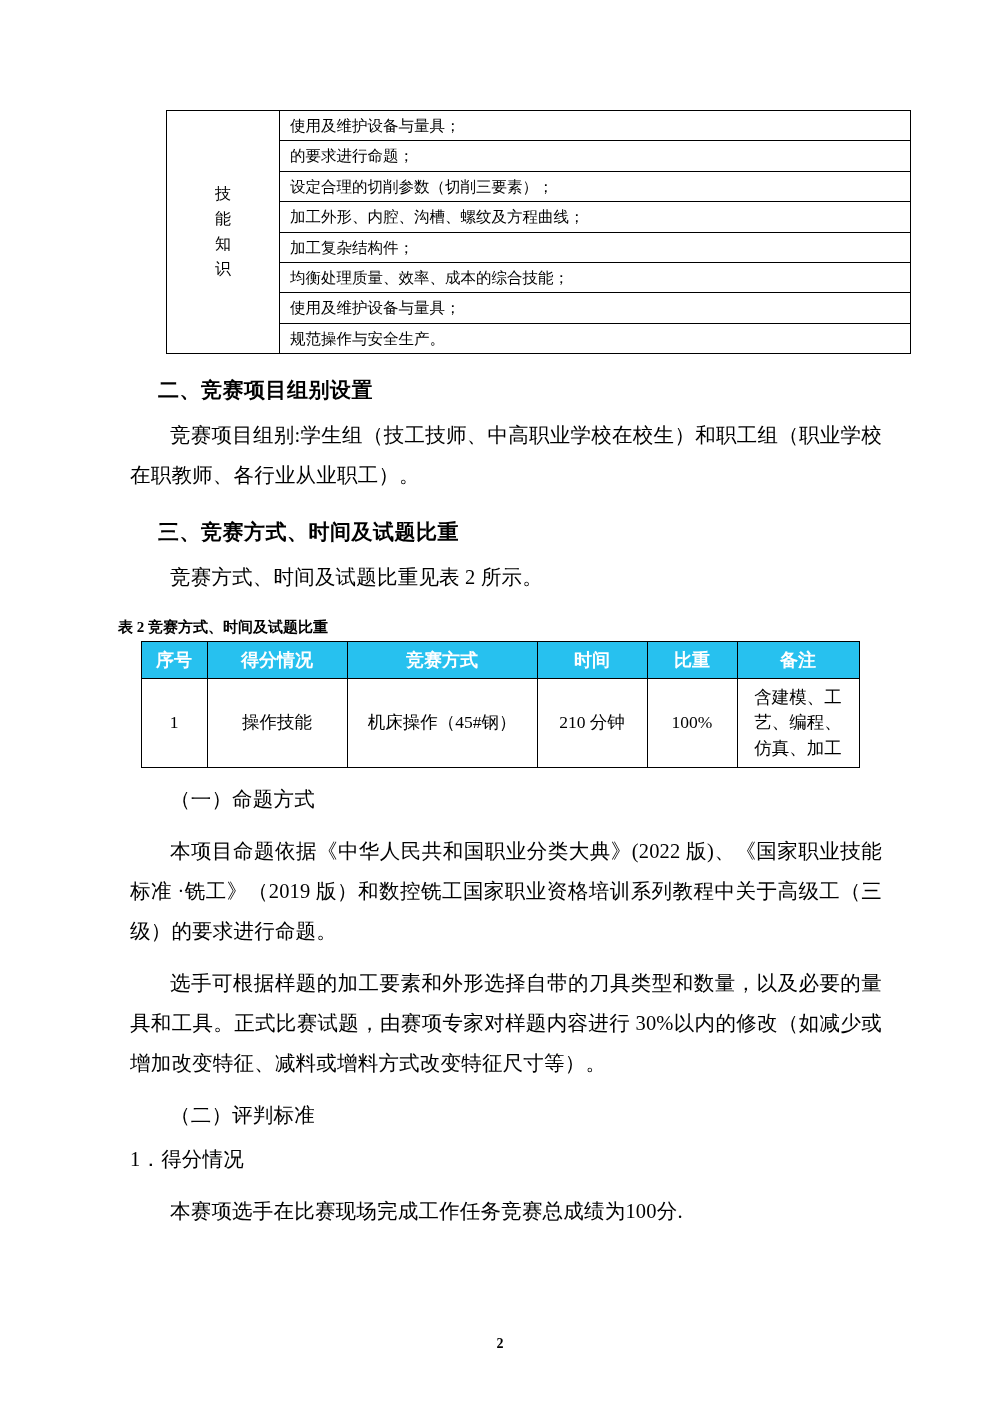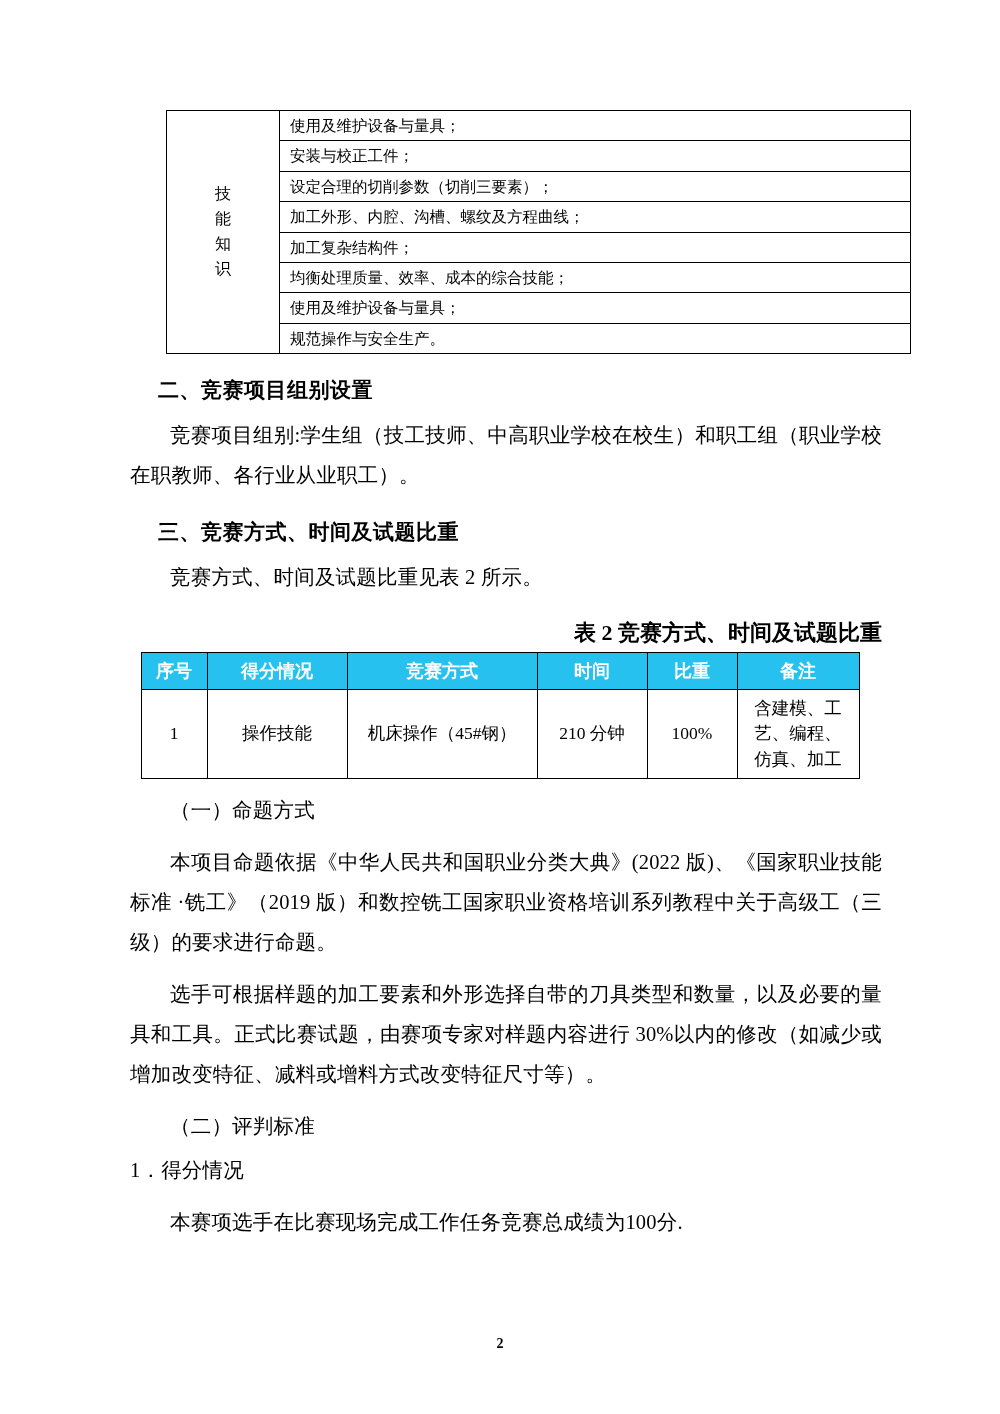--- a/index.html
+++ b/index.html
@@ -69,22 +69,22 @@
   }
   .p.noindent {
     text-indent: 0;
   }
   .p.tight {
     margin-top: 4px;
   }
 
   
   .tbl2-caption {
-    text-align: right;
-    font-size: 22px;
+    text-align: left;
+    font-size: 15px;
     font-weight: bold;
     margin: 20px 0 4px 0;
   }
   .tbl2 {
     border-collapse: collapse;
     width: 718px;
     margin: 0 auto;
     table-layout: fixed;
   }
   .tbl2 th, .tbl2 td {
@@ -139,21 +139,21 @@
       <tr>
         <td class="label-cell" rowspan="8">
           <span class="lbl-line">技</span>
           <span class="lbl-line">能</span>
           <span class="lbl-line">知</span>
           <span class="lbl-line">识</span>
         </td>
         <td>使用及维护设备与量具；</td>
       </tr>
       <tr>
-        <td>安装与校正工件；</td>
+        <td>的要求进行命题；</td>
       </tr>
       <tr>
         <td>设定合理的切削参数（切削三要素）；</td>
       </tr>
       <tr>
         <td>加工外形、内腔、沟槽、螺纹及方程曲线；</td>
       </tr>
       <tr>
         <td>加工复杂结构件；</td>
       </tr>

